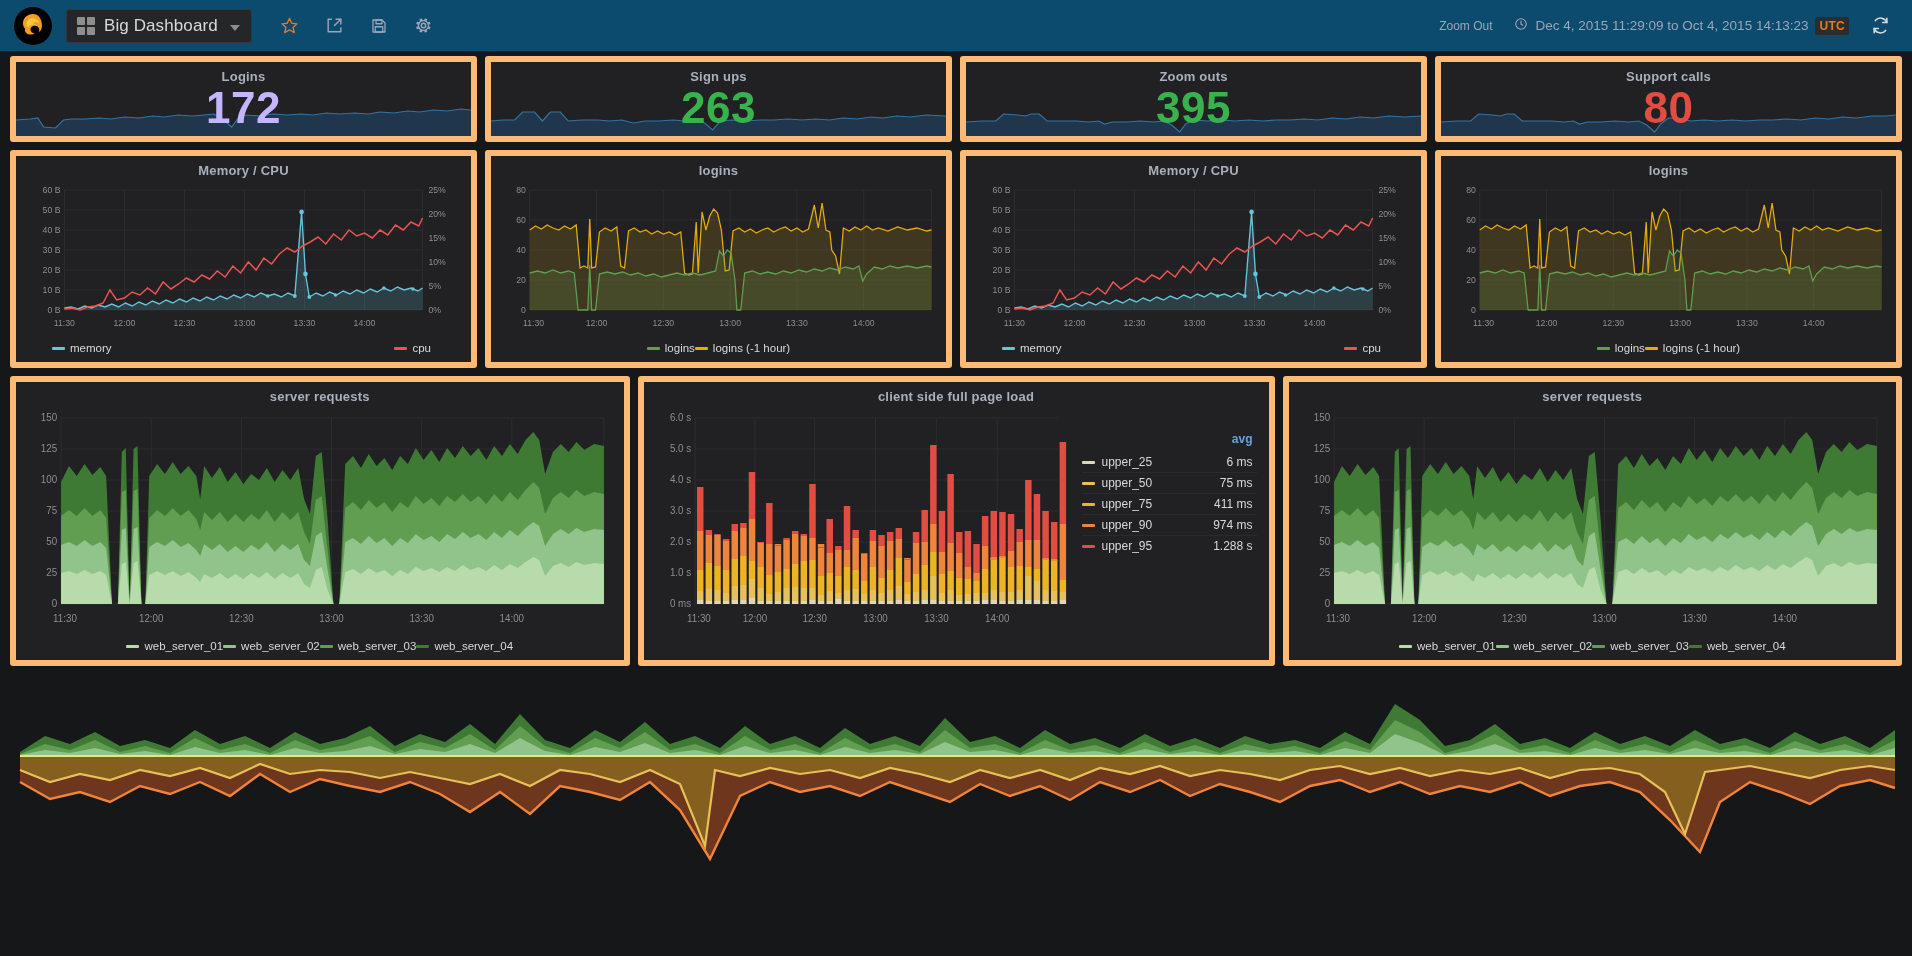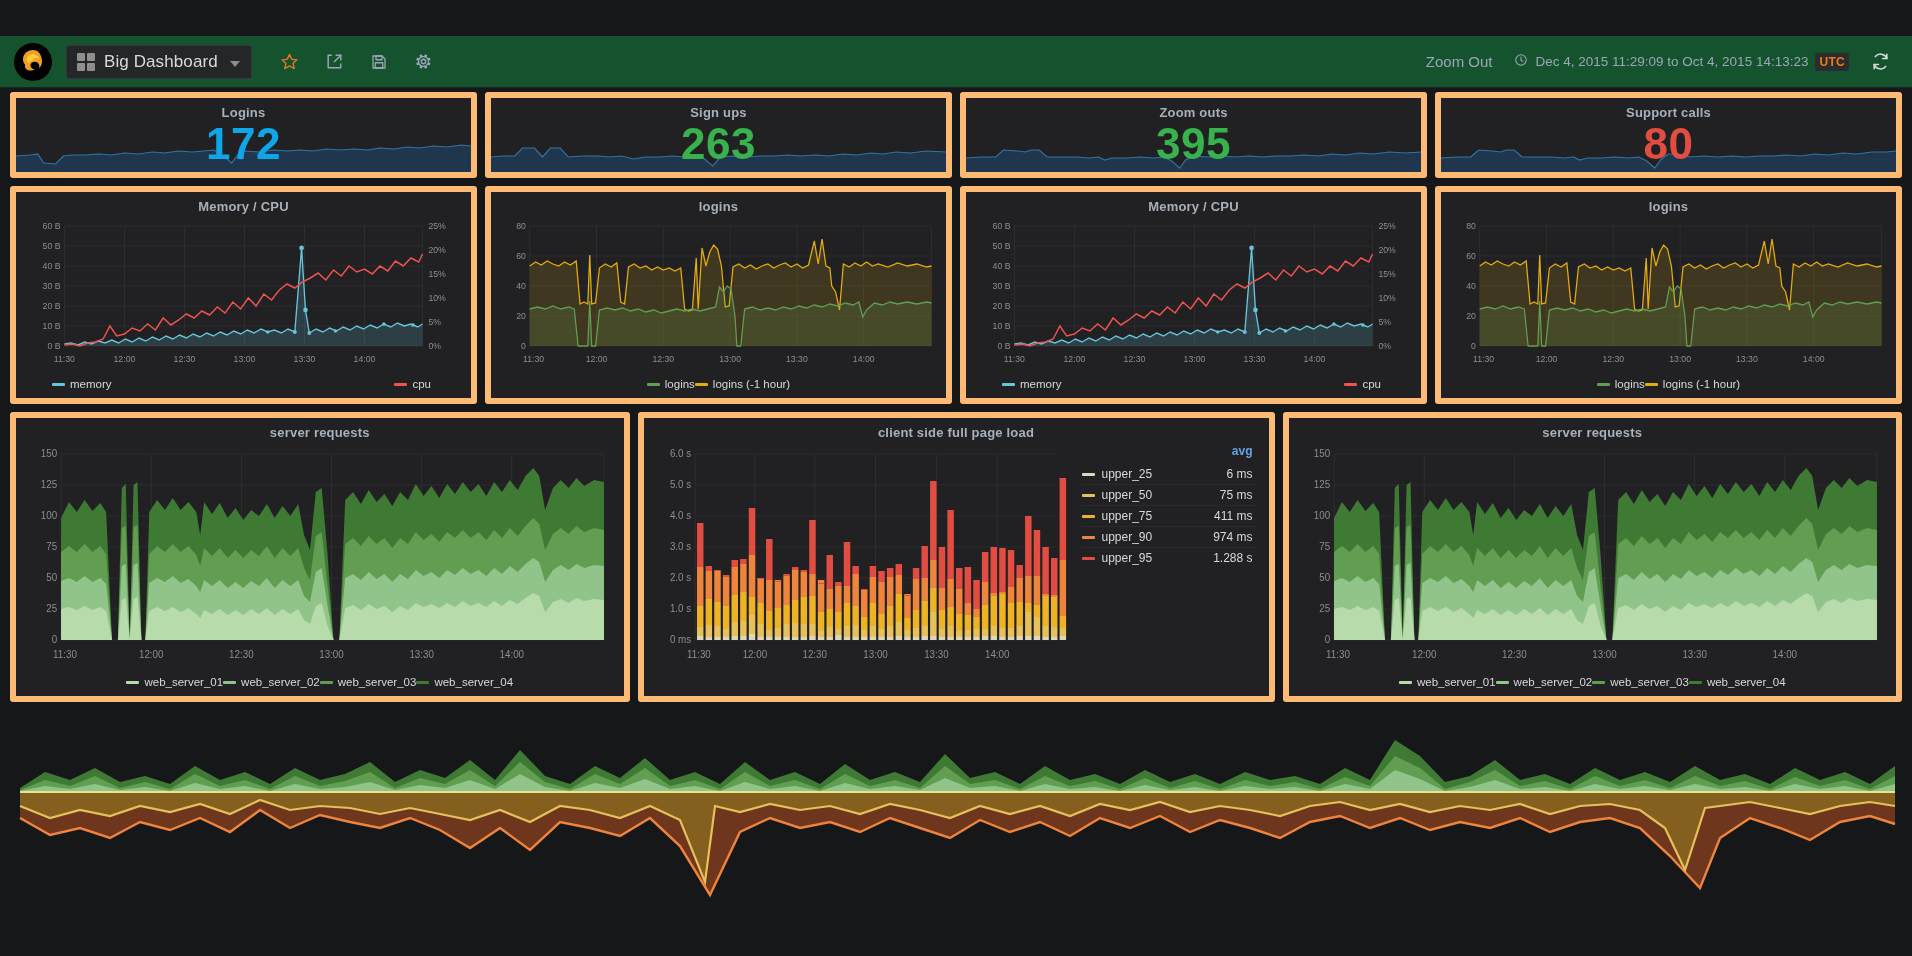--- a/index.html
+++ b/index.html
@@ -8,27 +8,26 @@
     width: 1912px; height: 956px;
     background: #161719;
     font-family: "Liberation Sans", sans-serif;
     overflow: hidden;
     color: #d8d9da;
   }
 
   
   .navbar {
     height: 52px;
-    background: #14532d;
+    background: #0c4a6e;
     display: flex;
     align-items: center;
     padding: 0 14px;
     border-bottom: 1px solid #1f1f20;
     position: relative;
-    margin-top: 36px;
   }
   .brand {
     width: 38px; height: 38px;
     border-radius: 50%;
     background: radial-gradient(circle at 50% 50%, #0b0b0b 0%, #000 70%);
     display: flex; align-items: center; justify-content: center;
     margin-right: 14px;
     flex: 0 0 auto;
   }
   .brand svg { display:block; }
@@ -57,21 +56,21 @@
   }
 
   .nav-icons { display:flex; align-items:center; gap: 26px; margin-left: 28px; }
   .nav-icon { cursor:pointer; display:flex; align-items:center; justify-content:center; }
 
   .nav-right {
     margin-left: auto;
     display:flex; align-items:center; gap: 22px;
     padding-right: 8px;
   }
-  .zoom-out { font-size: 15px; color:#9da5b8; cursor:pointer; }
+  .zoom-out { font-size: 12px; color:#9da5b8; cursor:pointer; }
   .time-range {
     display:flex; align-items:center; gap: 7px;
     font-size: 13.5px; color:#9da5b8; cursor:pointer;
   }
   .utc-badge {
     background:#2b2c2e; color:#eb7b18; font-size: 12px; font-weight: 700;
     padding: 2px 4px; border-radius: 2px; letter-spacing:.3px;
   }
 
   
@@ -110,21 +109,21 @@
     font-size: 11.5px; color:#d8d9da; align-items:center;
   }
   .legend.center { justify-content:center; padding-left:0; }
   .legend.split { padding-left: 36px; }
   .legend.split .spacer { flex: 1 1 auto; }
   .lgi { display:flex; align-items:center; gap:5px; cursor:pointer; }
   .swatch { width: 13px; height: 3px; border-radius: 1px; display:block; }
 
   
   .series-legend {
-    position:absolute; right: 12px; top: 4px; width: 175px;
+    position:absolute; right: 12px; top: 28px; width: 175px;
     font-size: 12px;
   }
   .series-legend .hdr {
     text-align:right; color:#65a3e0; font-weight:bold; padding-right: 4px;
     padding-bottom: 6px; font-size: 12px;
   }
   .series-legend .srow {
     display:flex; align-items:center; padding: 3px 4px 3px 0;
     border-bottom: 1px solid rgba(255,255,255,0.045);
     cursor:pointer;
@@ -215,21 +214,21 @@
     </span>
   </div>
 </div>
 
 <div class="dash">
 
   <div class="row">
 
     <div class="panel sstat">
       <div class="panel-title">Logins</div>
-      <div class="value" style="color:#0ea5e9">172</div>
+      <div class="value" style="color:#c4b5fd">172</div>
       <div class="spark">
         <svg viewBox="0 0 460 42" preserveAspectRatio="none">
           <path d="M0,26 L14,25 L22,24 L28,33 L40,34 L48,26 L56,25 L70,25 L84,24 L96,25 L110,23 L124,24 L138,22 L150,23 L164,21 L178,22 L190,21 L200,20 L210,26 L218,33 L224,25 L232,21 L246,22 L260,20 L274,21 L288,20 L300,21 L314,19 L328,20 L342,19 L356,20 L368,18 L382,19 L396,17 L408,18 L422,16 L436,17 L450,15 L460,16 L460,42 L0,42 Z" fill="#1f3a53" opacity="0.85"></path>
           <path d="M0,26 L14,25 L22,24 L28,33 L40,34 L48,26 L56,25 L70,25 L84,24 L96,25 L110,23 L124,24 L138,22 L150,23 L164,21 L178,22 L190,21 L200,20 L210,26 L218,33 L224,25 L232,21 L246,22 L260,20 L274,21 L288,20 L300,21 L314,19 L328,20 L342,19 L356,20 L368,18 L382,19 L396,17 L408,18 L422,16 L436,17 L450,15 L460,16" fill="none" stroke="#3274a4" stroke-width="1.2"></path>
         </svg>
       </div>
     </div>
 
     <div class="panel sstat">
       <div class="panel-title">Sign ups</div>

